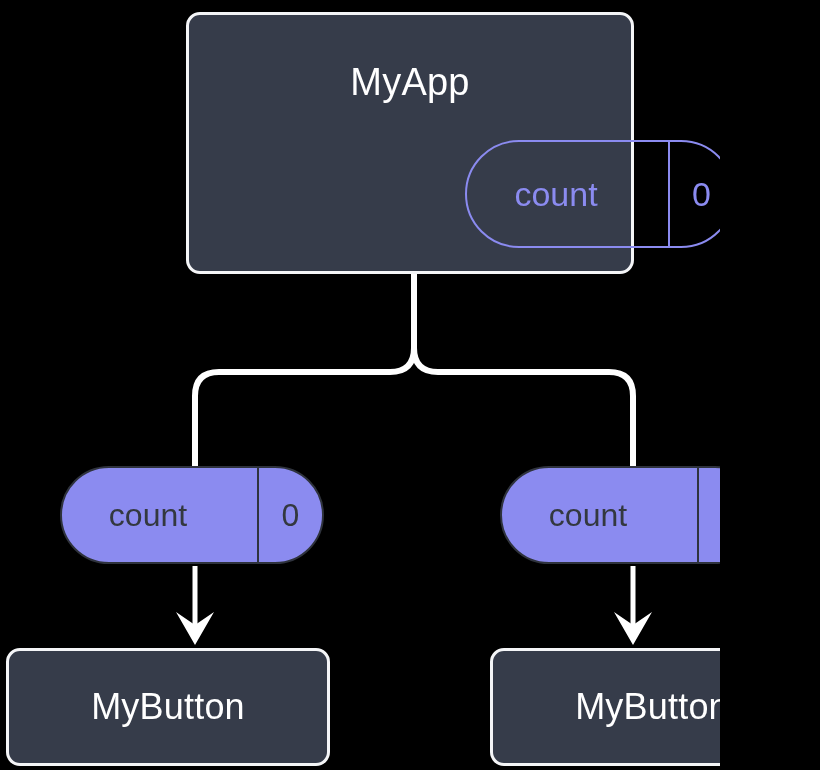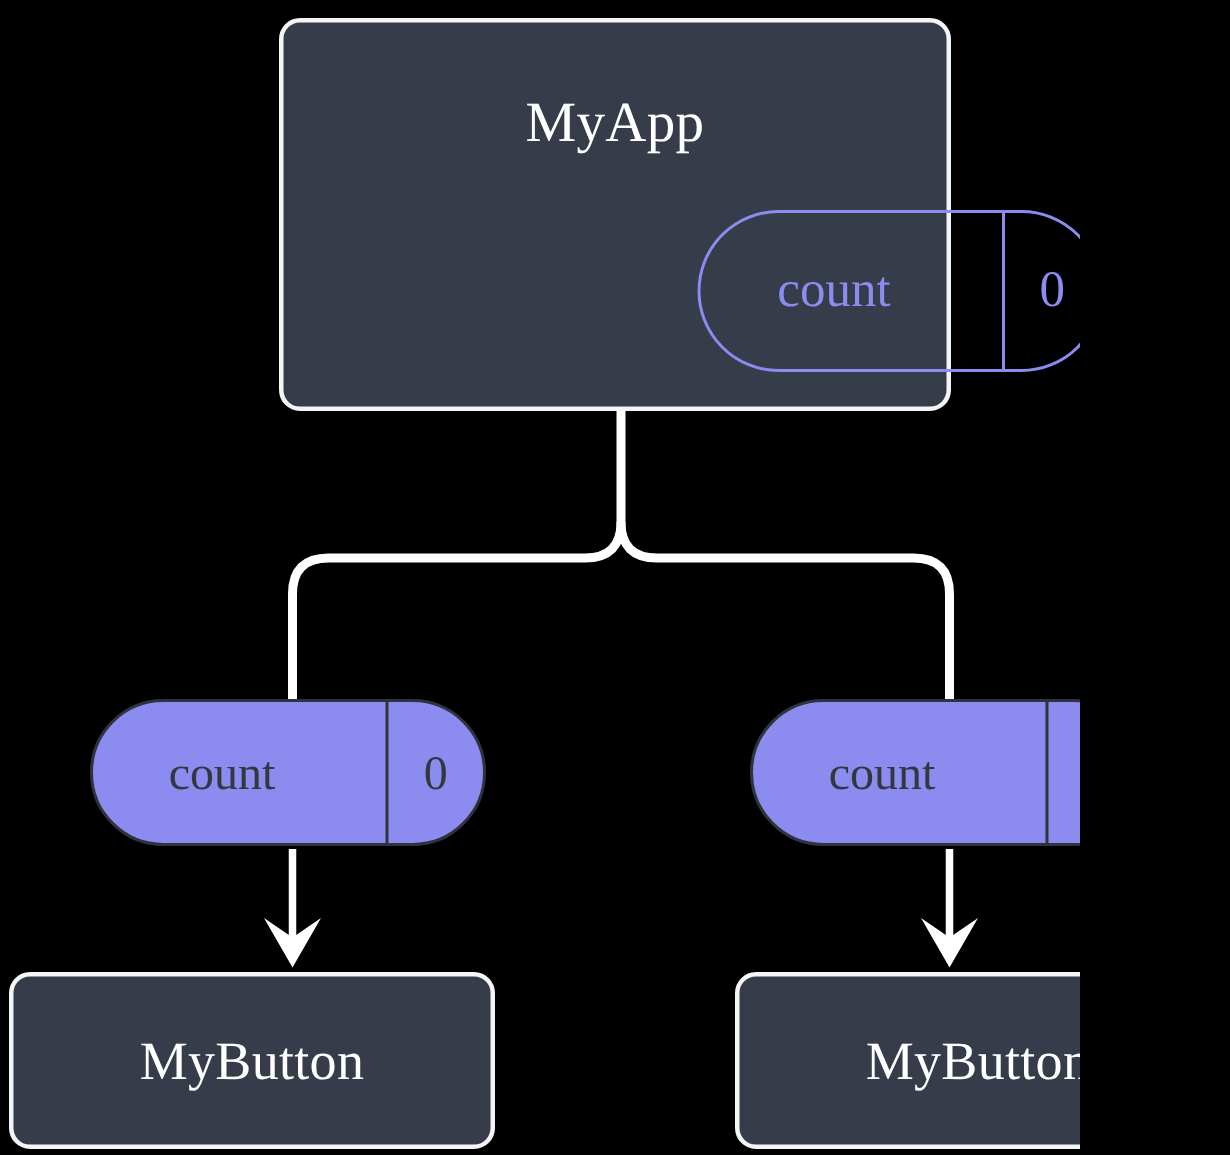--- a/index.html
+++ b/index.html
@@ -11,21 +11,20 @@
   body {
     font-family: "Liberation Sans", sans-serif;
     -webkit-font-smoothing: antialiased;
   }
   #canvas {
     position: relative;
     width: 720px;
     height: 770px;
     background: #000000;
     overflow: hidden;
-    font-family: Liberation Serif, serif;
   }
   #wires {
     position: absolute;
     left: 0;
     top: 0;
     width: 820px;
     height: 770px;
     pointer-events: none;
   }
 

